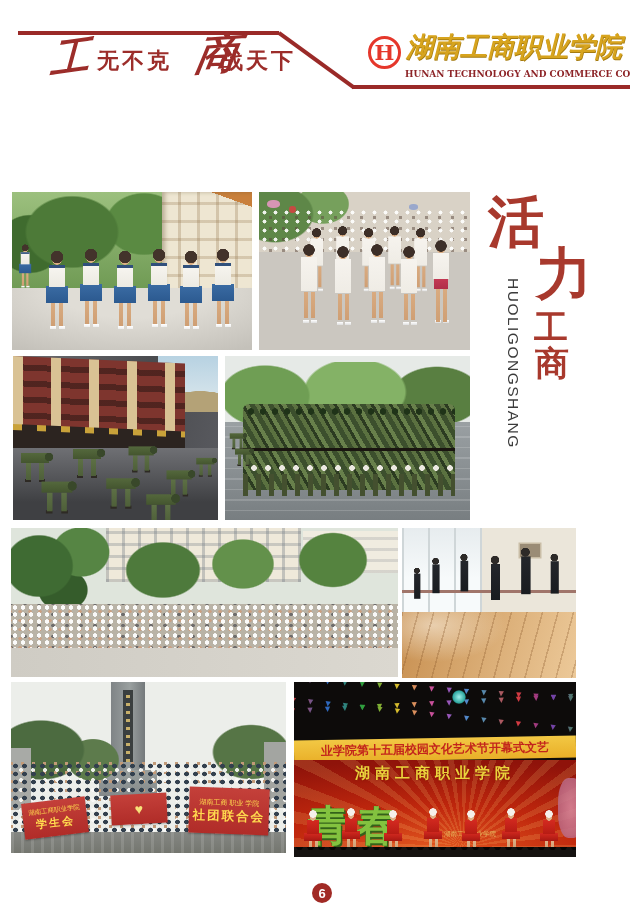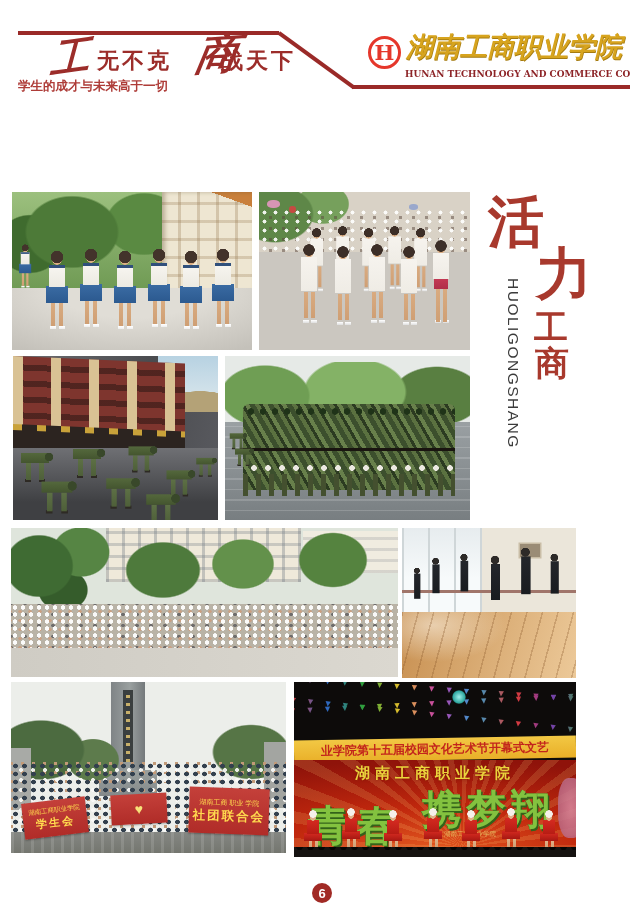--- a/index.html
+++ b/index.html
@@ -286,21 +286,20 @@
 <div class="page">
 
   <div class="rule rule-left"></div>
   <div class="rule rule-diag"></div>
   <div class="rule rule-right"></div>
 
   <div class="cal-mark cal-mark1">工</div>
   <div class="cal-text cal-text1">无不克</div>
   <div class="cal-mark cal-mark2">商</div>
   <div class="cal-text cal-text2">战天下</div>
-  <div class="subtitle">学生的成才与未来高于一切</div>
 
   <div class="logo-circle">
     <span>H</span>
   </div>
   <div class="logo-cn">湖南工商职业学院</div>
   <div class="logo-en">HUNAN TECHNOLOGY AND COMMERCE COLLEGE</div>
 
   <div class="side-char sc1">活</div>
   <div class="side-char sc2">力</div>
   <div class="side-char sc3">工</div>
@@ -410,21 +409,20 @@
     <div class="pennant pn1">▼ ▼ ▼ ▼ ▼ ▼ ▼ ▼ ▼ ▼ ▼ ▼ ▼ ▼ ▼ ▼ ▼ ▼ ▼ ▼</div>
     <div class="pennant pn2">▼ ▼ ▼ ▼ ▼ ▼ ▼ ▼ ▼ ▼ ▼ ▼ ▼ ▼ ▼ ▼ ▼ ▼ ▼ ▼</div>
     <div class="pennant pn3">▼ ▼ ▼ ▼ ▼ ▼ ▼ ▼ ▼ ▼ ▼ ▼ ▼ ▼ ▼ ▼ ▼ ▼ ▼ ▼</div>
     <div class="p8-glow"></div>
     <div class="p8-banner">
       <span>业学院第十五届校园文化艺术节开幕式文艺</span>
     </div>
     <div class="p8-red"></div>
     <div class="p8-school">湖南工商职业学院</div>
     <div class="p8-big p8-big1">青春</div>
-    <div class="p8-big p8-big2">携梦翔</div>
     <div class="p8-credit">湖南工商职业学院</div>
     <div class="dancer" style="left:8px;top:128px;"></div>
     <div class="dancer" style="left:46px;top:126px;"></div>
     <div class="dancer" style="left:88px;top:128px;"></div>
     <div class="dancer" style="left:128px;top:126px;"></div>
     <div class="dancer" style="left:166px;top:128px;"></div>
     <div class="dancer" style="left:206px;top:126px;"></div>
     <div class="dancer" style="left:244px;top:128px;"></div>
     <div class="p8-pink"></div>
     <div class="p8-heads"></div>

